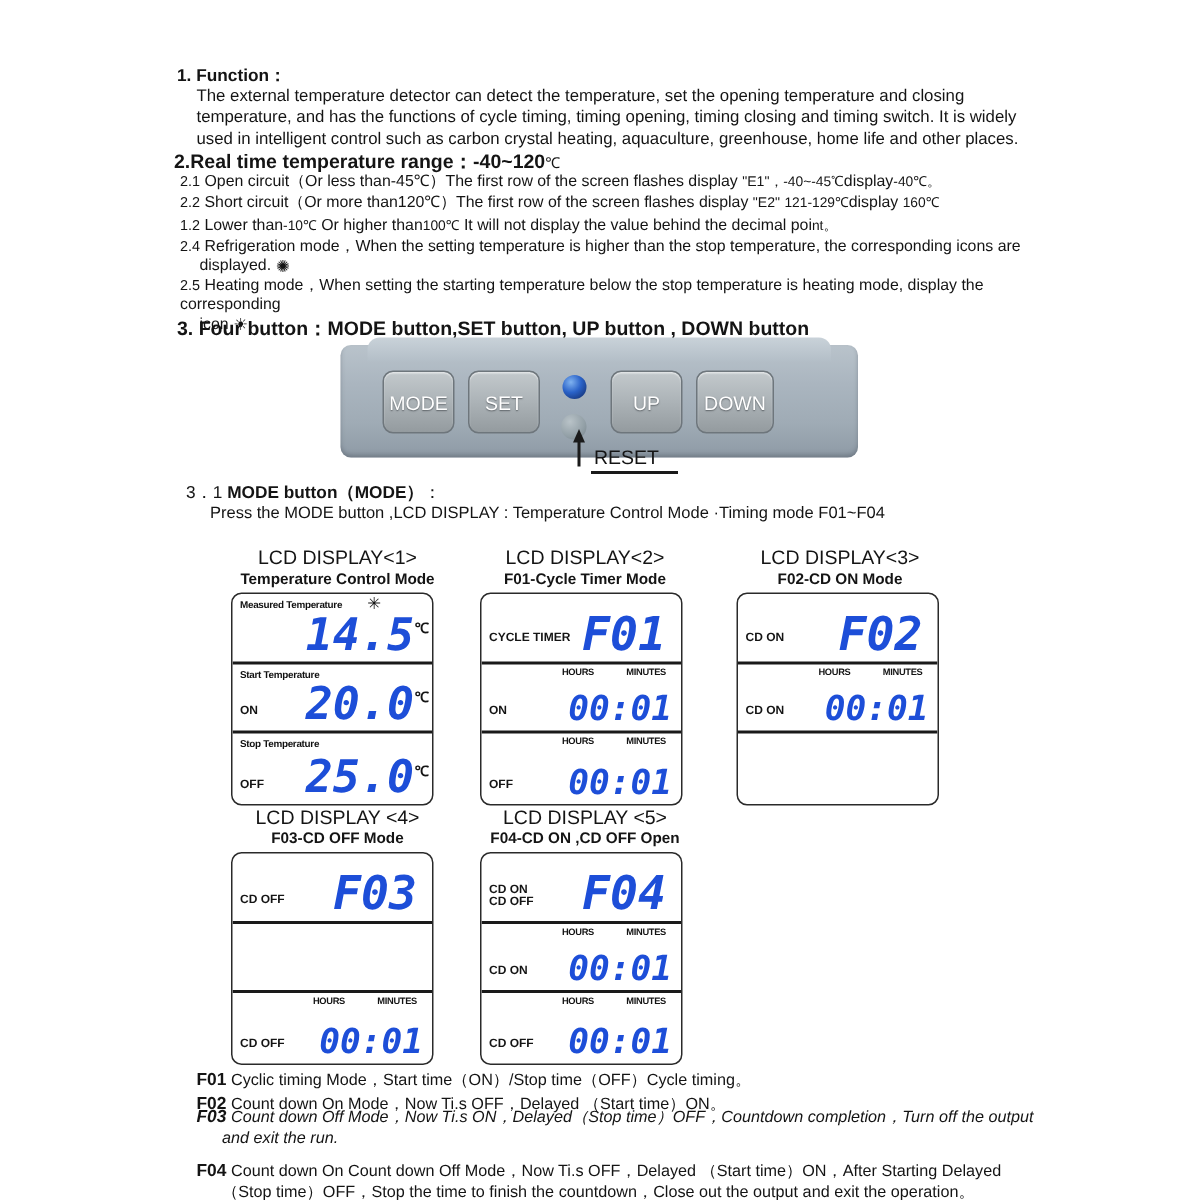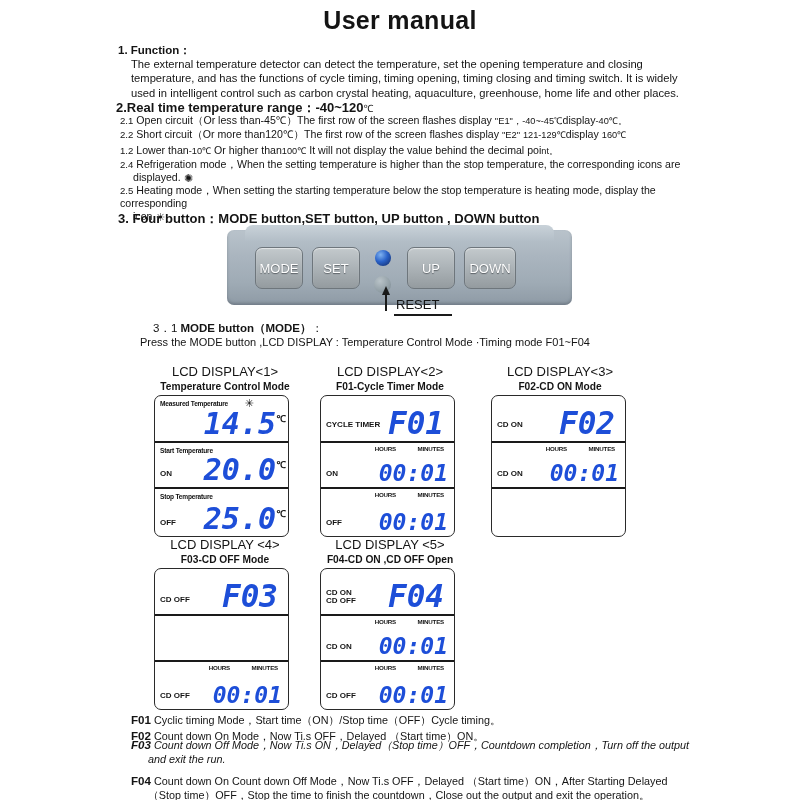--- a/index.html
+++ b/index.html
@@ -162,21 +162,20 @@
     position: absolute;
     left: 166px; top: 90px;
     width: 58px; height: 1.5px;
     background: #1a1a1a;
   }
 
   .sec31-head {
     position: absolute;
     left: 124px; top: 321px;
     font-size: 11.5px;
-    margin-left: 29px;
   }
   .sec31-head b { font-size: 11.5px; }
   .sec31-body {
     position: absolute;
     left: 140px; top: 336px;
     font-size: 11px;
   }
 
   
   .lcd-col-title {
@@ -284,21 +283,20 @@
   .f01 { top: 713px; }
   .f02 { top: 729px; }
   .f03 { top: 738px; font-style: italic; }
   .f04 { top: 774px; }
 </style>
 </head>
 <body>
 
 <div class="page">
 
-  <div class="title">User manual</div>
 
   <div class="sec1-head">1. Function：</div>
   <div class="sec1-body">The external temperature detector can detect the temperature, set the opening temperature and closing temperature, and has the functions of cycle timing, timing opening, timing closing and timing switch. It is widely used in intelligent control such as carbon crystal heating, aquaculture, greenhouse, home life and other places.</div>
 
   <div class="sec2-head">
     <span>2.Real time temperature range：</span><span>-40~120</span><span class="deg">℃</span>
   </div>
 
   <div class="sub s21">
     <span class="num">2.1</span>

